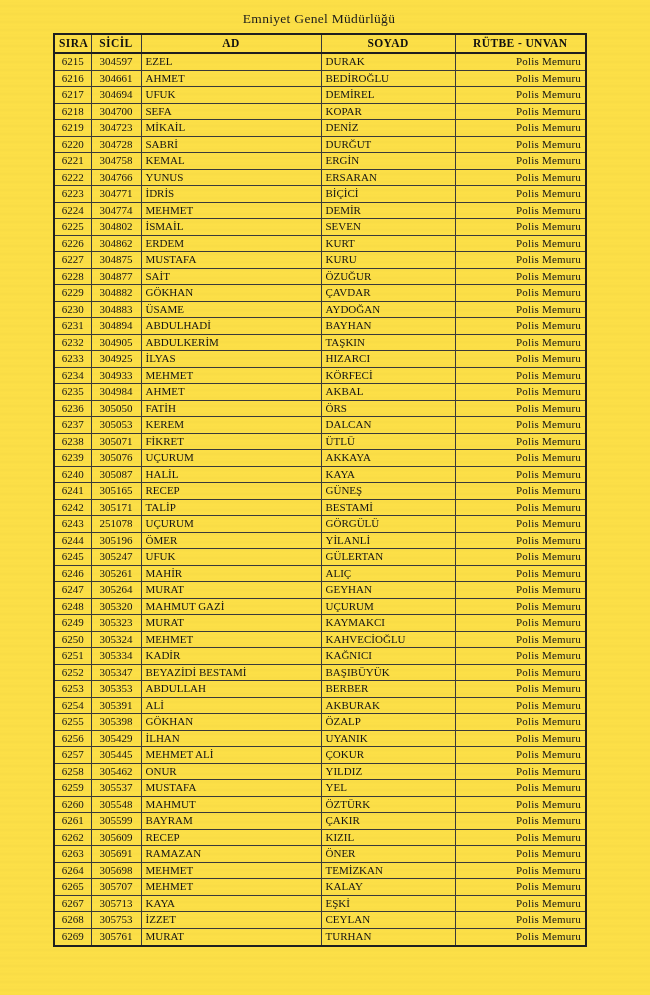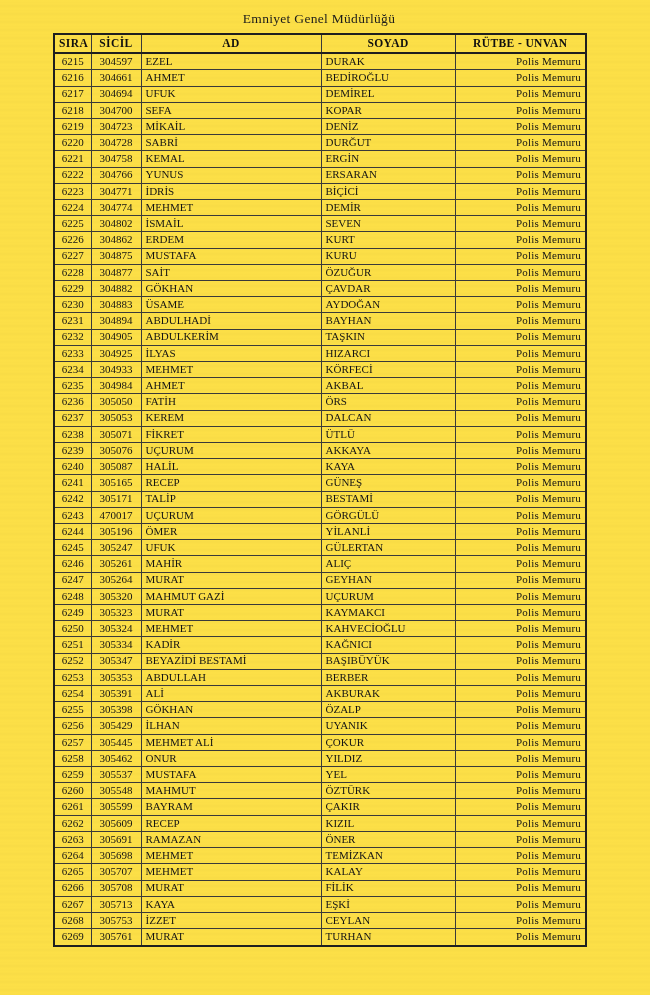--- a/index.html
+++ b/index.html
@@ -295,21 +295,21 @@
     </tr>
         <tr>
       <td class="cell-sira">6242</td>
       <td class="cell-sicil">305171</td>
       <td class="cell-ad">TALİP</td>
       <td class="cell-soyad">BESTAMİ</td>
       <td class="cell-rutbe">Polis Memuru</td>
     </tr>
         <tr>
       <td class="cell-sira">6243</td>
-      <td class="cell-sicil">470017</td>
+      <td class="cell-sicil">251078</td>
       <td class="cell-ad">UÇURUM</td>
       <td class="cell-soyad">GÖRGÜLÜ</td>
       <td class="cell-rutbe">Polis Memuru</td>
     </tr>
         <tr>
       <td class="cell-sira">6244</td>
       <td class="cell-sicil">305196</td>
       <td class="cell-ad">ÖMER</td>
       <td class="cell-soyad">YİLANLİ</td>
       <td class="cell-rutbe">Polis Memuru</td>
@@ -452,27 +452,20 @@
       <td class="cell-sicil">305698</td>
       <td class="cell-ad">MEHMET</td>
       <td class="cell-soyad">TEMİZKAN</td>
       <td class="cell-rutbe">Polis Memuru</td>
     </tr>
         <tr>
       <td class="cell-sira">6265</td>
       <td class="cell-sicil">305707</td>
       <td class="cell-ad">MEHMET</td>
       <td class="cell-soyad">KALAY</td>
-      <td class="cell-rutbe">Polis Memuru</td>
-    </tr>
-        <tr>
-      <td class="cell-sira">6266</td>
-      <td class="cell-sicil">305708</td>
-      <td class="cell-ad">MURAT</td>
-      <td class="cell-soyad">FİLİK</td>
       <td class="cell-rutbe">Polis Memuru</td>
     </tr>
         <tr>
       <td class="cell-sira">6267</td>
       <td class="cell-sicil">305713</td>
       <td class="cell-ad">KAYA</td>
       <td class="cell-soyad">EŞKİ</td>
       <td class="cell-rutbe">Polis Memuru</td>
     </tr>
         <tr>

